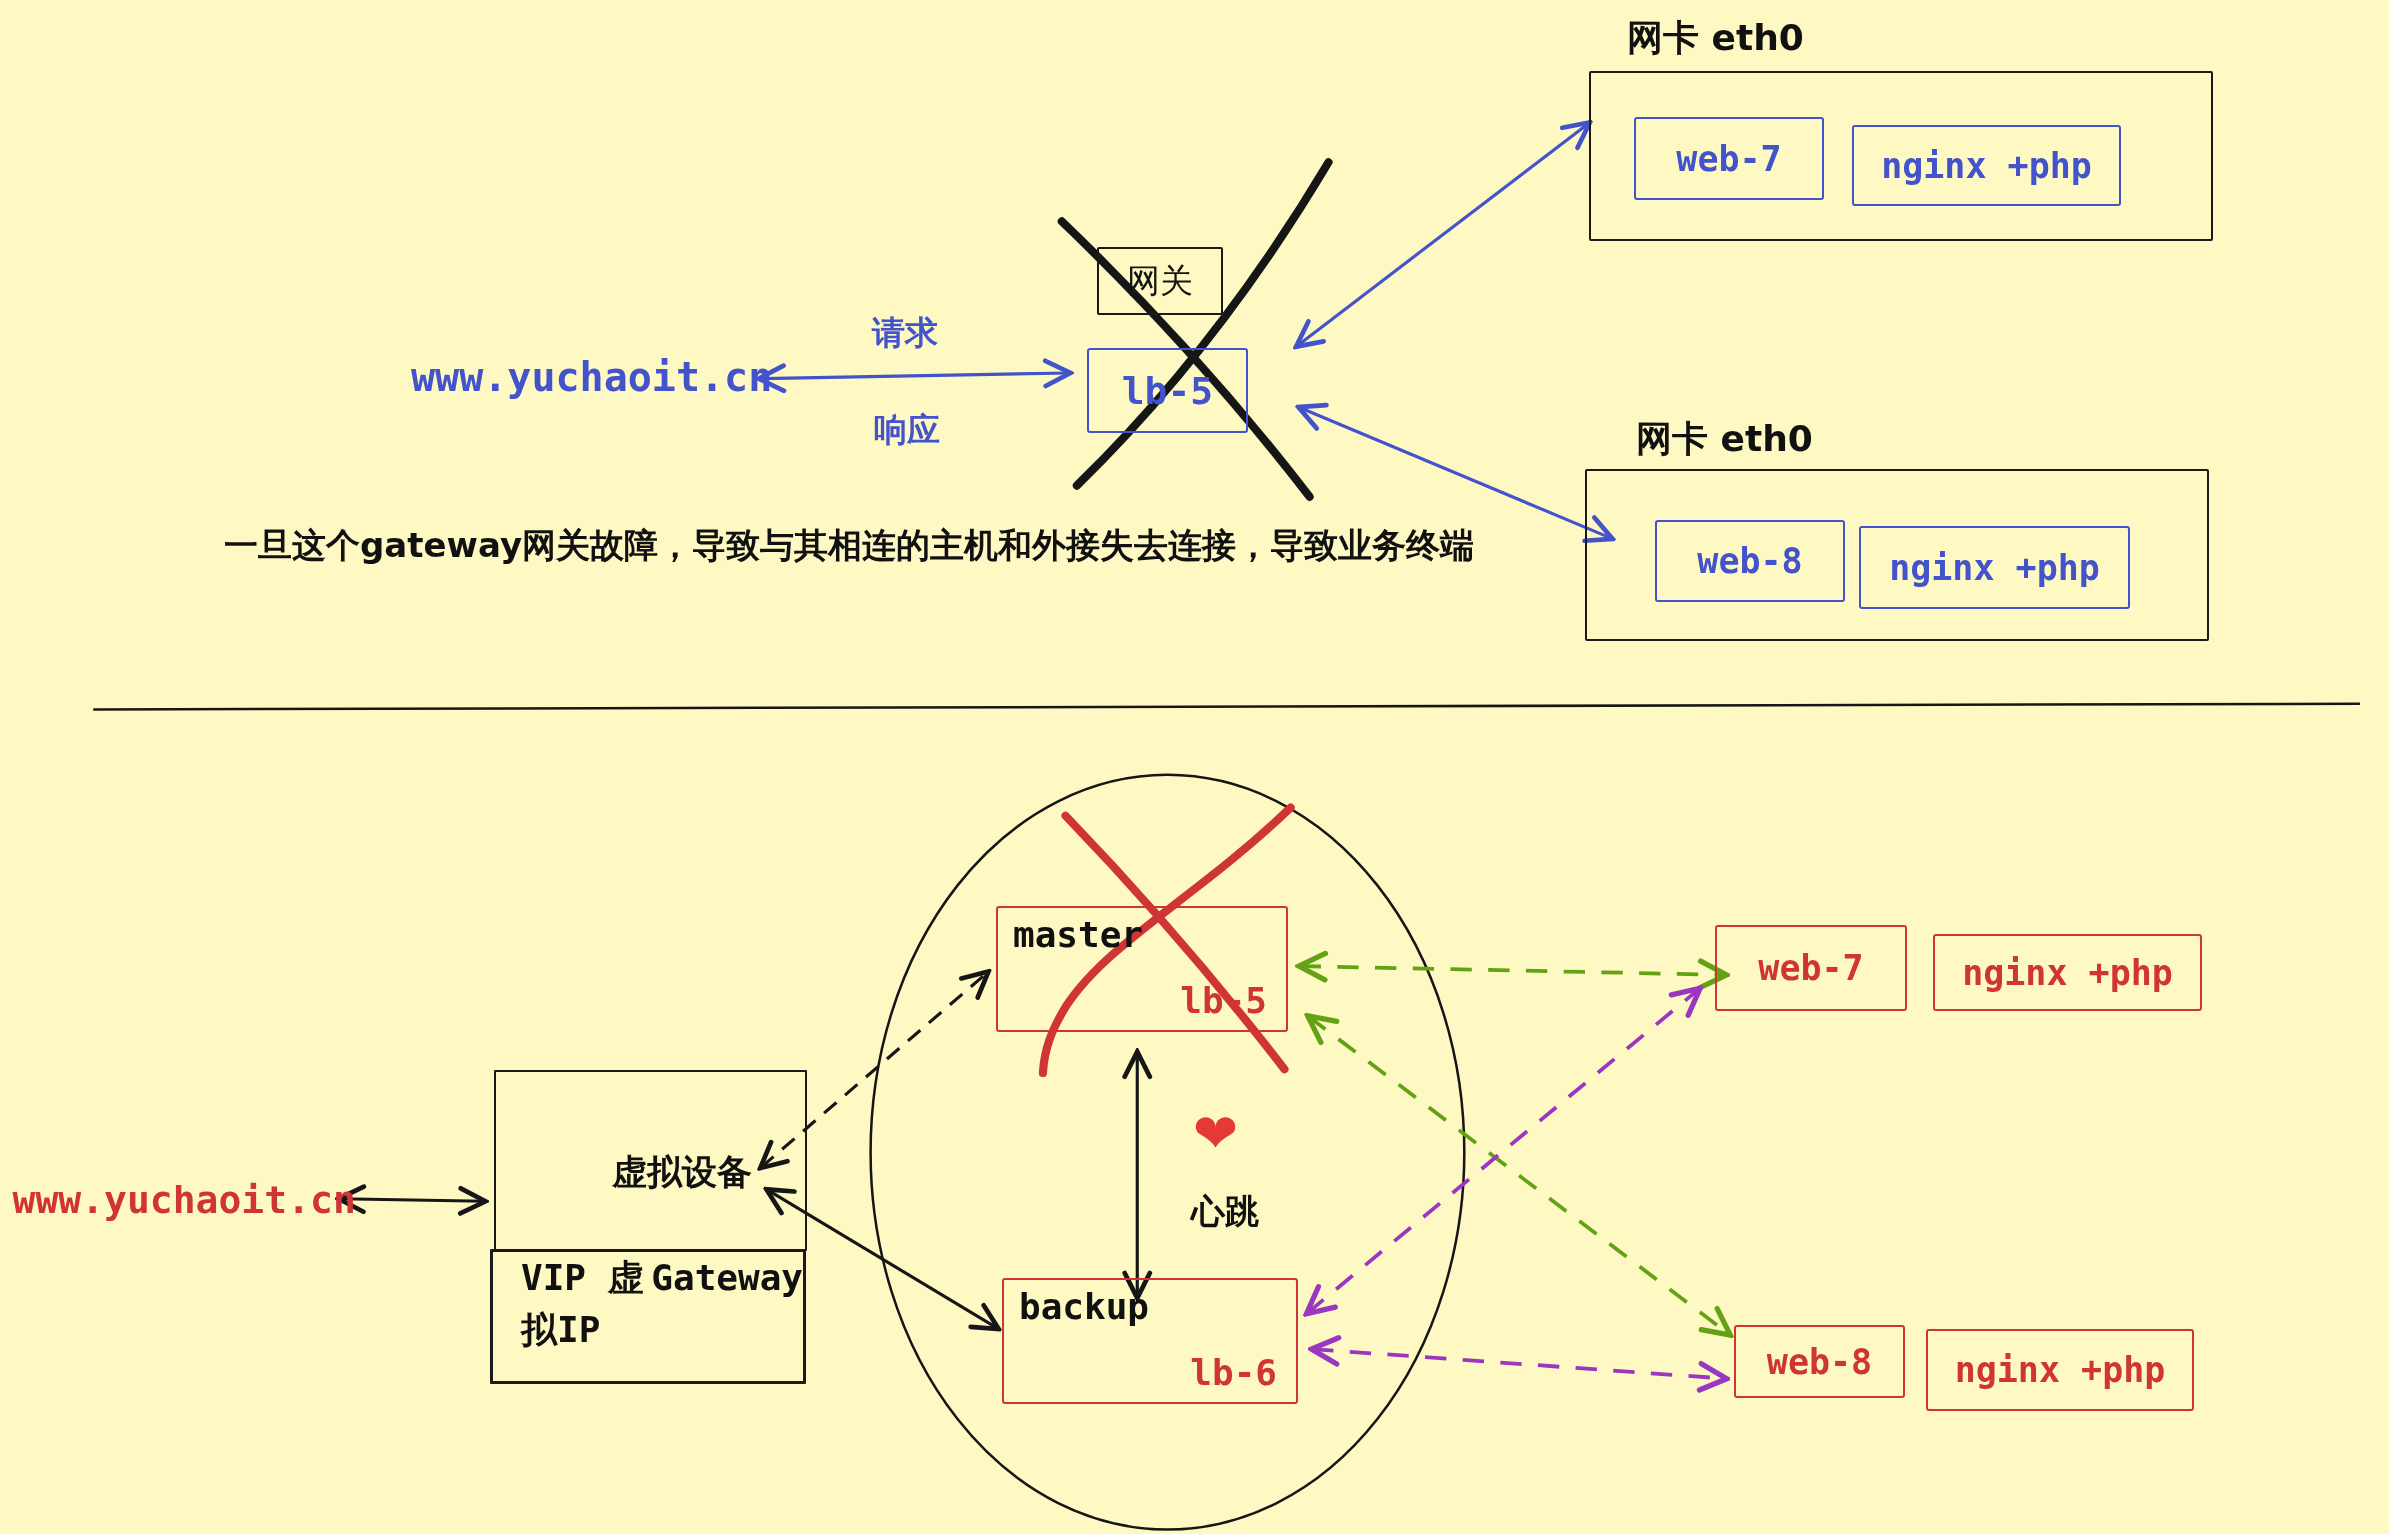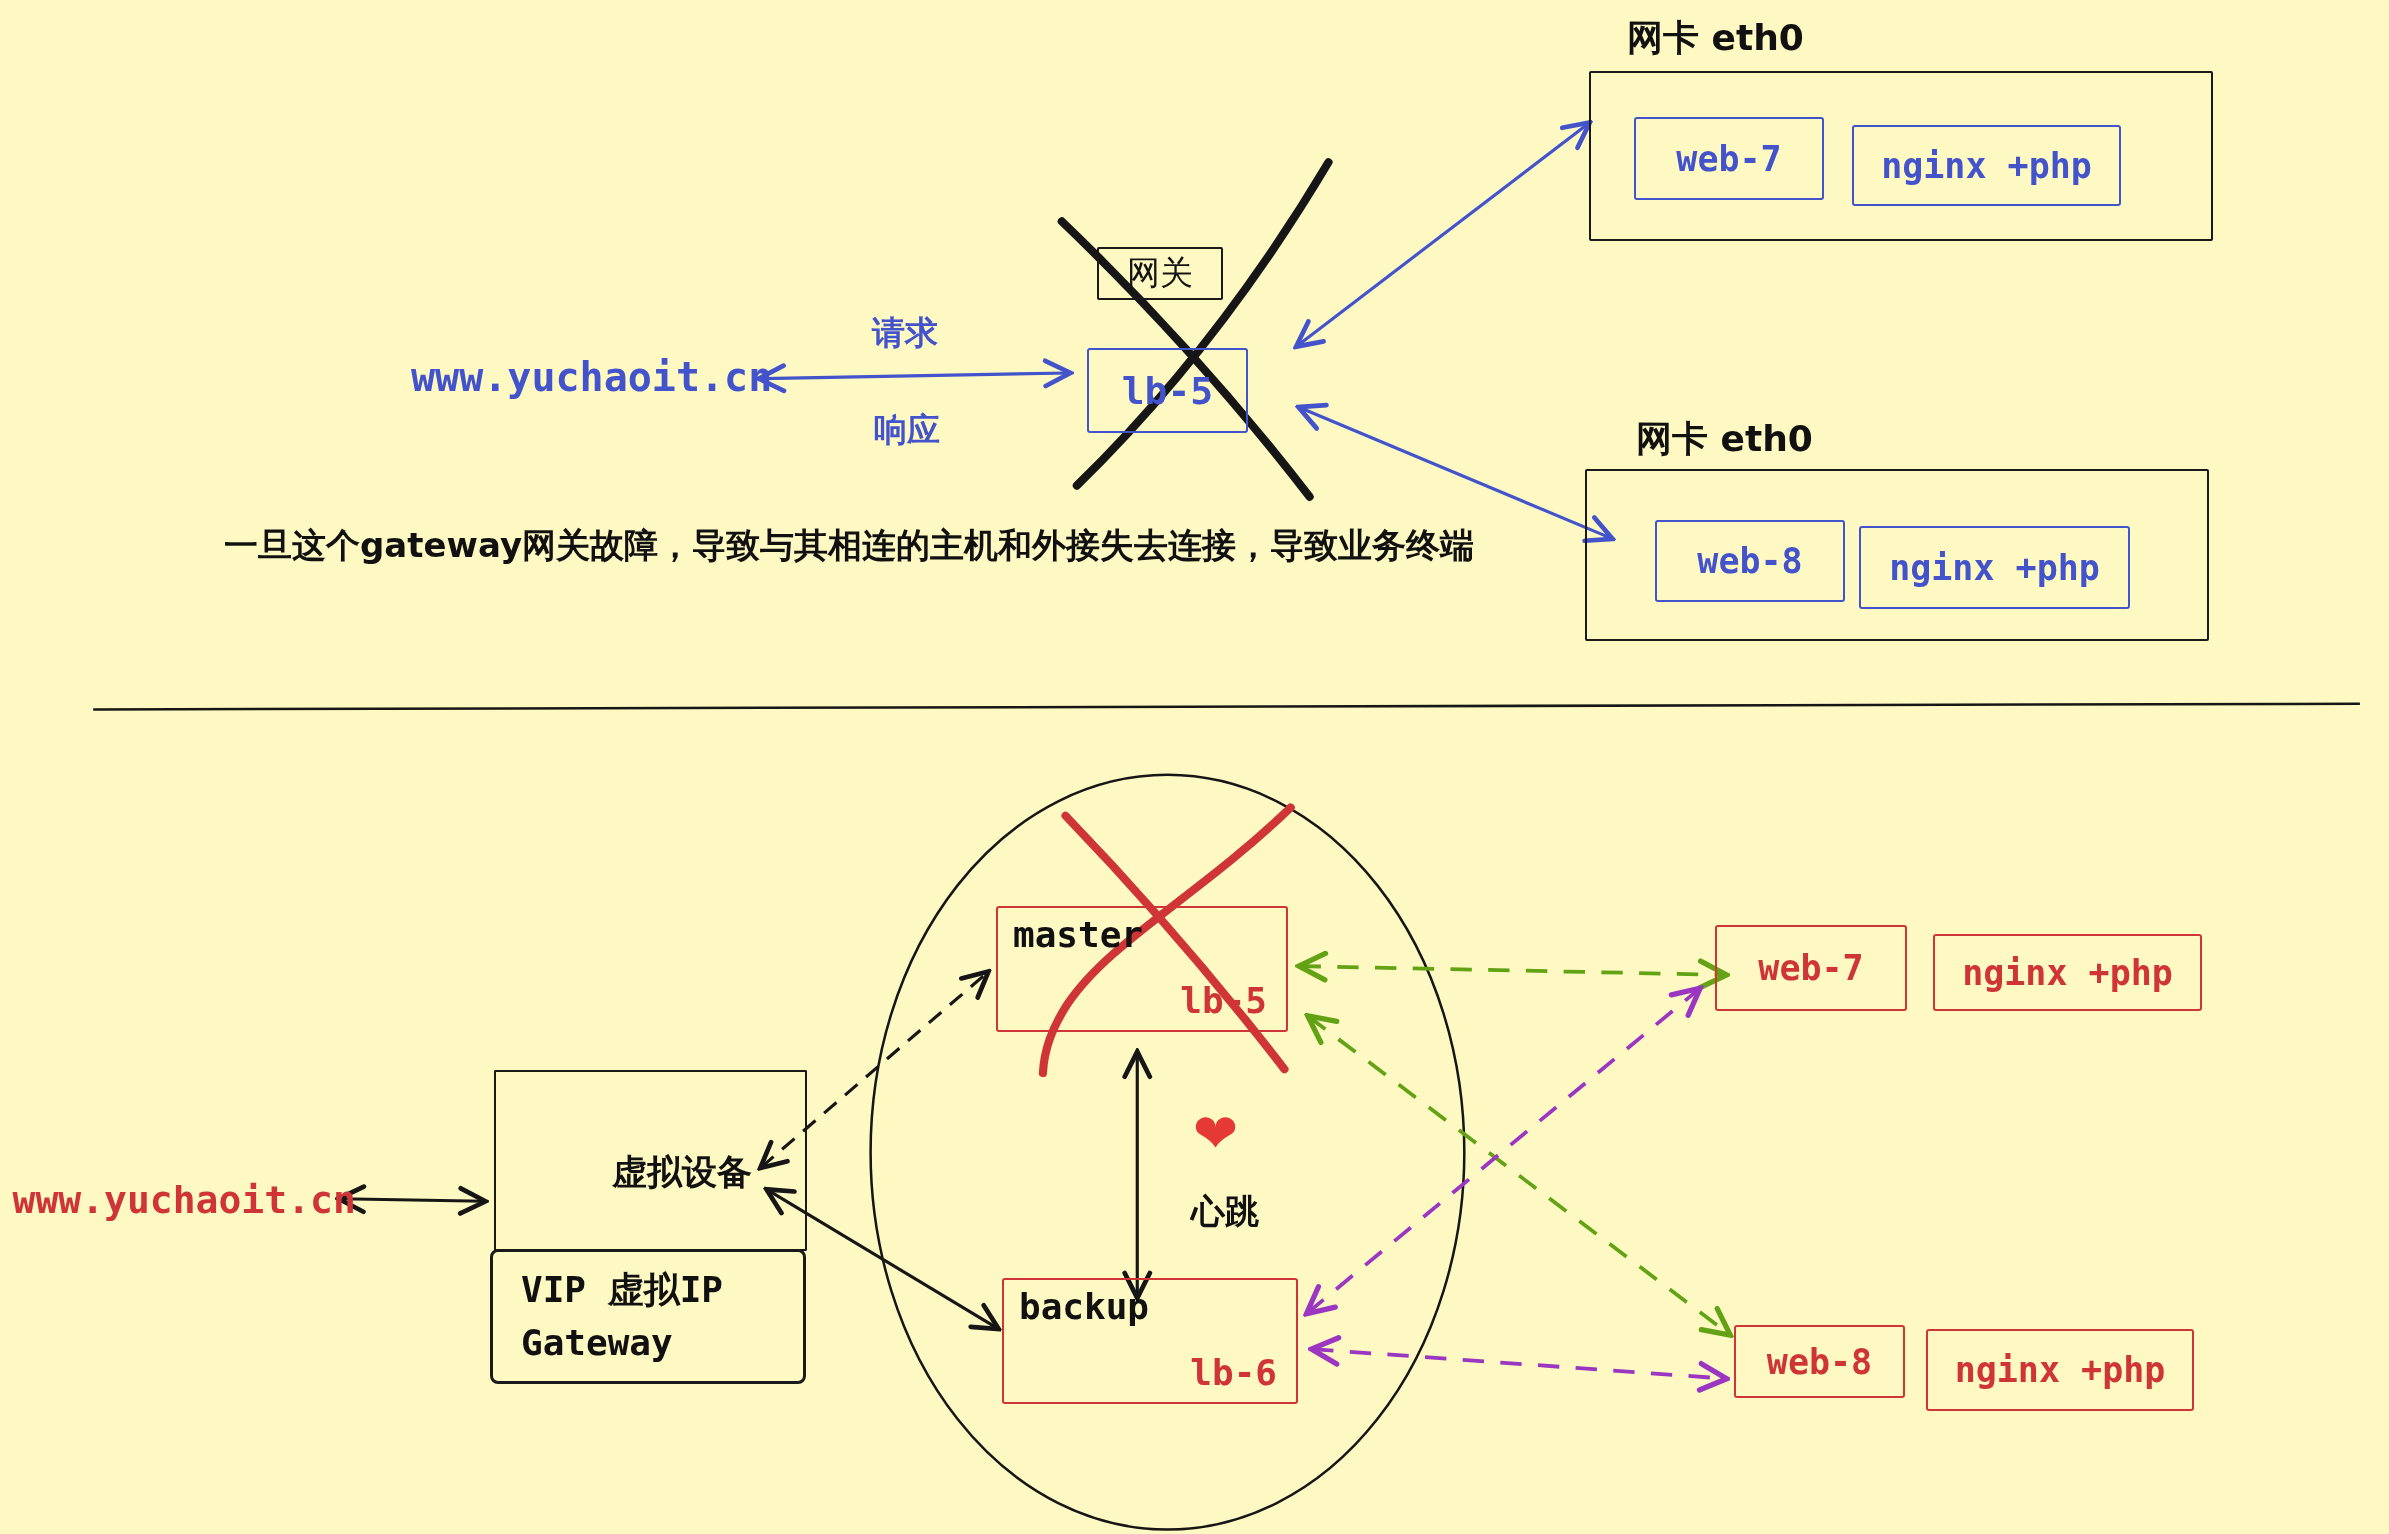--- a/index.html
+++ b/index.html
@@ -94,38 +94,38 @@
   <div class="abs cjk label-ink" style="left:1636px;top:415px;font-size:36px;font-weight:bold;">网卡 eth0</div>
 
   <div class="box ink" style="left:1585px;top:469px;width:624px;height:172px;border-radius:1.9px;"></div>
   <div class="box blue mono" style="left:1655px;top:520px;width:190px;height:82px;font-size:35px;">
     <span>web-8</span>
   </div>
   <div class="box blue mono" style="left:1859px;top:526px;width:271px;height:83px;font-size:35px;">
     <span>nginx +php</span>
   </div>
 
-  <div class="box ink cjk" style="left:1097px;top:247px;width:126px;height:53px;font-size:33px;border-radius:1.9px;">
+  <div class="box ink cjk" style="left:1097px;top:247px;width:126px;height:68px;font-size:33px;border-radius:1.9px;">
     <span>网关</span>
   </div>
   <div class="box blue mono" style="left:1087px;top:348px;width:161px;height:85px;font-size:38px;">
     <span>lb-5</span>
   </div>
 
   <div class="abs mono label-blue" style="left:411px;top:354px;font-size:40px;">www.yuchaoit.cn</div>
   <div class="abs cjk label-blue" style="left:872px;top:311px;font-size:33px;font-weight:bold;">请求</div>
   <div class="abs cjk label-blue" style="left:874px;top:408px;font-size:33px;font-weight:bold;">响应</div>
 
   <div class="abs cjk label-ink" style="left:224px;top:523px;font-size:34px;font-weight:bold;">一旦这个gateway网关故障，导致与其相连的主机和外接失去连接，导致业务终端</div>
 
 
   <div class="box ink" style="left:494px;top:1070px;width:313px;height:181px;border-radius:1.3px;"></div>
   <div class="abs cjk label-ink" style="left:612px;top:1149px;font-size:35px;font-weight:bold;">虚拟设备</div>
-  <div class="box ink" style="left:490px;top:1249px;width:316px;height:135px;border-width:3.1px;border-radius:8px;
-              flex-direction:column;align-items:flex-start;justify-content:center;padding-left:28px;">
+  <div class="box ink" style="left:490px;top:1249px;width:316px;height:135px;border-width:3.1px;border-radius:1px;
+              flex-direction:row;align-items:flex-start;justify-content:center;padding-left:28px;">
     <div class="mono label-ink" style="font-size:36px;line-height:1.45;">VIP 虚拟IP</div>
     <div class="mono label-ink" style="font-size:36px;line-height:1.45;">Gateway</div>
   </div>
 
   <div class="abs mono label-red" style="left:12.6px;top:1178px;font-size:38px;">www.yuchaoit.cn</div>
 
   <div class="box red role-box" style="left:996px;top:906px;width:292px;height:126px;">
     <span class="mono role-name">master</span>
     <span class="mono lb-name">lb-5</span>
   </div>

